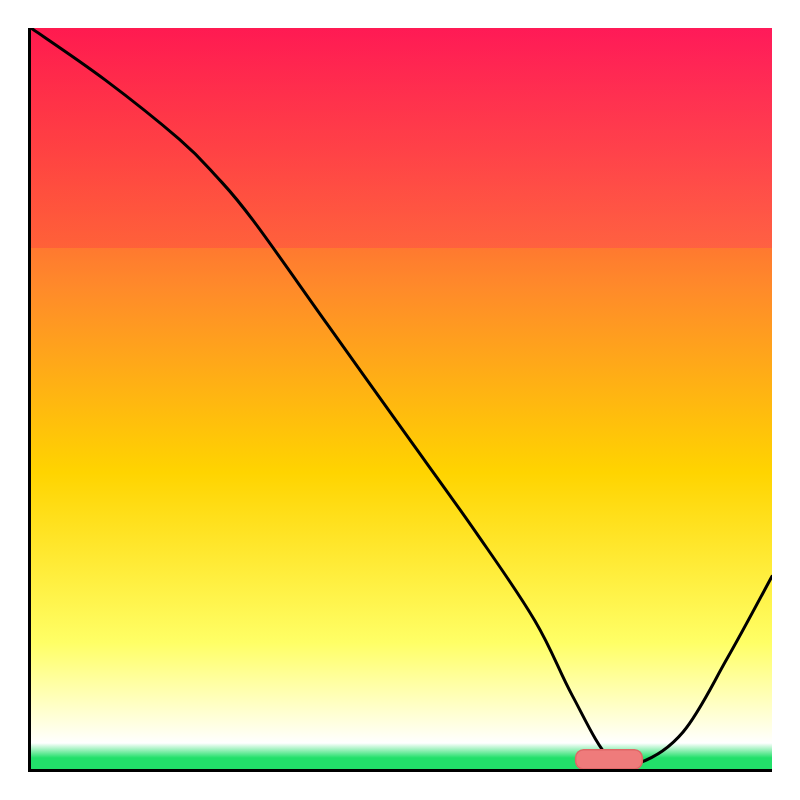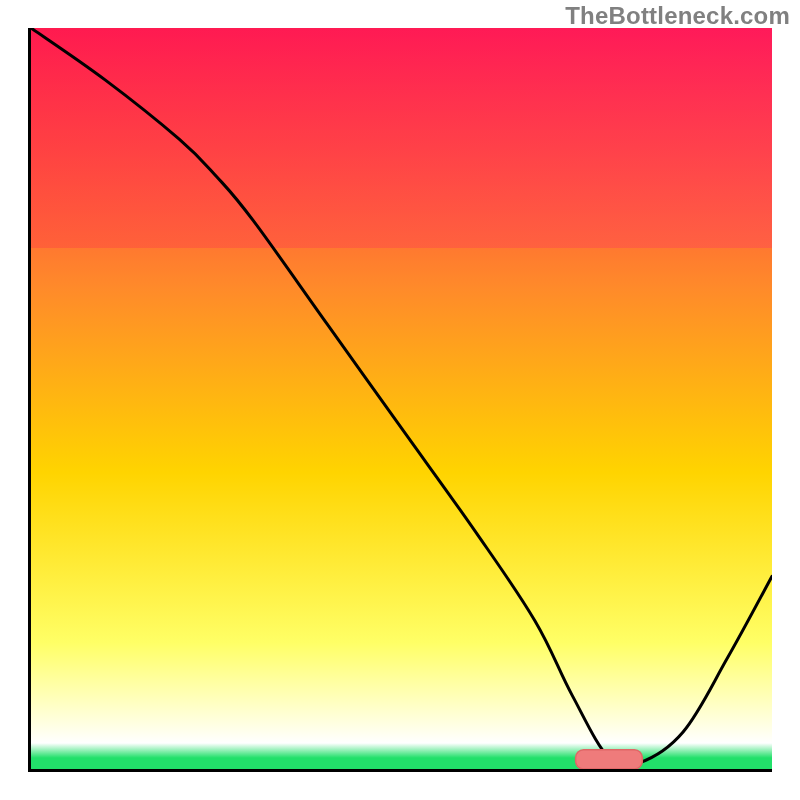--- a/index.html
+++ b/index.html
@@ -49,21 +49,20 @@
     display: block;
     width: 100%;
     height: 100%;
   }
 </style>
 </head>
 <body>
 
 <div class="root">
 
-  <div class="watermark">TheBottleneck.com</div>
 
   <div class="plot-frame"></div>
 
   <div class="plot-area">
     <svg class="chart" viewBox="0 0 741 741" preserveAspectRatio="none">
       <defs>
 
         <linearGradient id="topHue" x1="0" y1="0" x2="1" y2="0">
           <stop id="th0" offset="0%" stop-color="#ff1a4f"></stop>
           <stop id="th1" offset="100%" stop-color="#ff1a7a"></stop>

